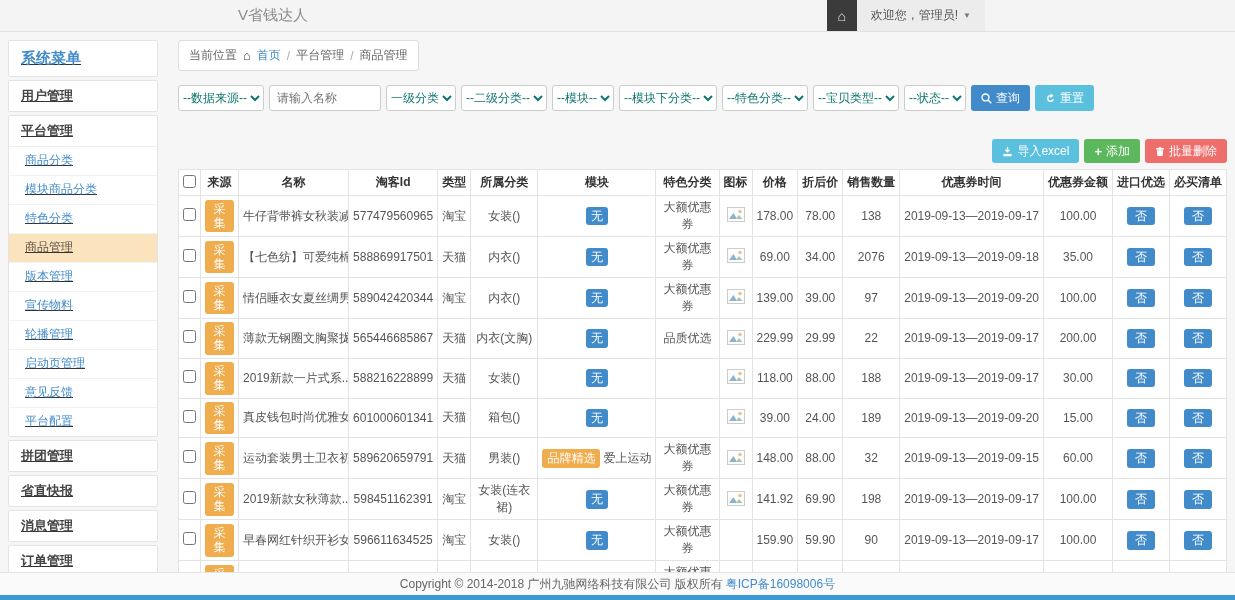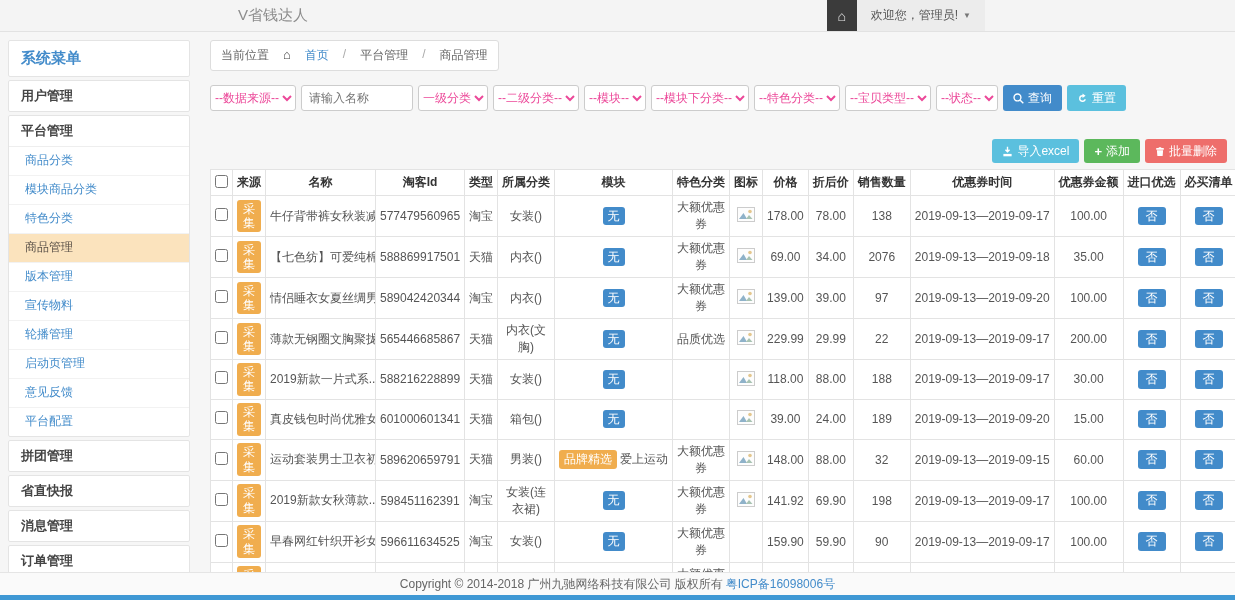--- a/index.html
+++ b/index.html
@@ -11,38 +11,38 @@
   
   .topbar { height:32px; background:#f4f4f4; border-bottom:1px solid #e2e2e2; display:flex; align-items:center; }
   .app-title { margin-left:238px; color:#8c8c8c; font-size:15px; }
   .topbar-right { margin-left:auto; margin-right:250px; display:flex; align-items:stretch; height:100%; }
   .home-btn { width:30px; background:#3b3b3b; color:#e4e4e4; display:flex; align-items:center; justify-content:center; font-size:14px; cursor:pointer; }
   .welcome { display:flex; align-items:center; gap:5px; padding:0 14px; color:#555; background:#ececec; cursor:pointer; }
   .welcome .caret { font-size:8px; color:#777; }
   
   .page { display:flex; align-items:flex-start; padding:8px 8px 0 8px; height:540px; overflow:hidden; }
   
-  .sidebar { width:182px; flex-shrink:0; height:540px; overflow:hidden; display:flex; flex-direction:column; gap:3px; }
+  .sidebar { width:150px; flex-shrink:0; height:540px; overflow:hidden; display:flex; flex-direction:column; gap:3px;text-decoration:underline; }
   .side-box { background:#fff; border:1px solid #e4e4e4; border-radius:2px; }
   .side-title { padding:8px 12px; color:#428bca; font-size:15px; font-weight:bold; }
   #sidebar-menu { display:flex; flex-direction:column; gap:3px; }
   .group-header { padding:6px 12px; font-size:13px; font-weight:bold; color:#454545; cursor:pointer; }
   .submenu { border-top:1px solid #eee; }
   .submenu-item { padding:5px 12px 6px 16px; color:#428bca; font-size:12px; border-bottom:1px solid #f2f2f2; cursor:pointer; }
   .submenu-item:last-child { border-bottom:none; }
   .submenu-item.active { background:#fbe3bd; color:#5a5148; }
   
   .content { flex:1; margin-left:20px; min-width:0; }
-  .breadcrumb { display:inline-flex; align-items:flex-start; gap:14px; border:1px solid #ddd; background:#fff; border-radius:3px; padding:6px 10px; color:#666; }
+  .breadcrumb { display:inline-flex; align-items:center; gap:6px; border:1px solid #ddd; background:#fff; border-radius:3px; padding:6px 10px; color:#666; }
   .breadcrumb .bc-home { color:#444; font-size:13px; }
   .breadcrumb a { color:#428bca; text-decoration:none; cursor:pointer; }
   .breadcrumb .sep { color:#aaa; }
   
   .filter-row { margin-top:14px; display:flex; align-items:center; gap:5px; flex-wrap:nowrap; }
-  .filter-select { height:26px; border:1px solid #ccc; border-radius:3px; background:#fff; color:#ec4899; font-size:12px; font-family:inherit; }
+  .filter-select { height:26px; border:1px solid #ccc; border-radius:3px; background:#fff; color:#0f766e; font-size:12px; font-family:inherit; }
   .filter-input { height:26px; width:112px; border:1px solid #ccc; border-radius:3px; padding:0 7px; font-size:12px; font-family:inherit; color:#555; }
   .btn { display:inline-flex; align-items:center; gap:4px; border:none; border-radius:3px; color:#fff; font-size:12px; font-family:inherit; padding:7px 10px; height:26px; cursor:pointer; white-space:nowrap; }
   .btn-blue { background:#428bca; }
   .btn-cyan { background:#5bc0de; }
   .btn-green { background:#5cb85c; }
   .btn-red  { background:#ee6e6b; }
   .btn .plus { font-weight:bold; font-size:13px; }
   
   .toolbar { margin-top:28px; display:flex; justify-content:flex-end; gap:5px; }
   .toolbar .btn { height:24px; }

